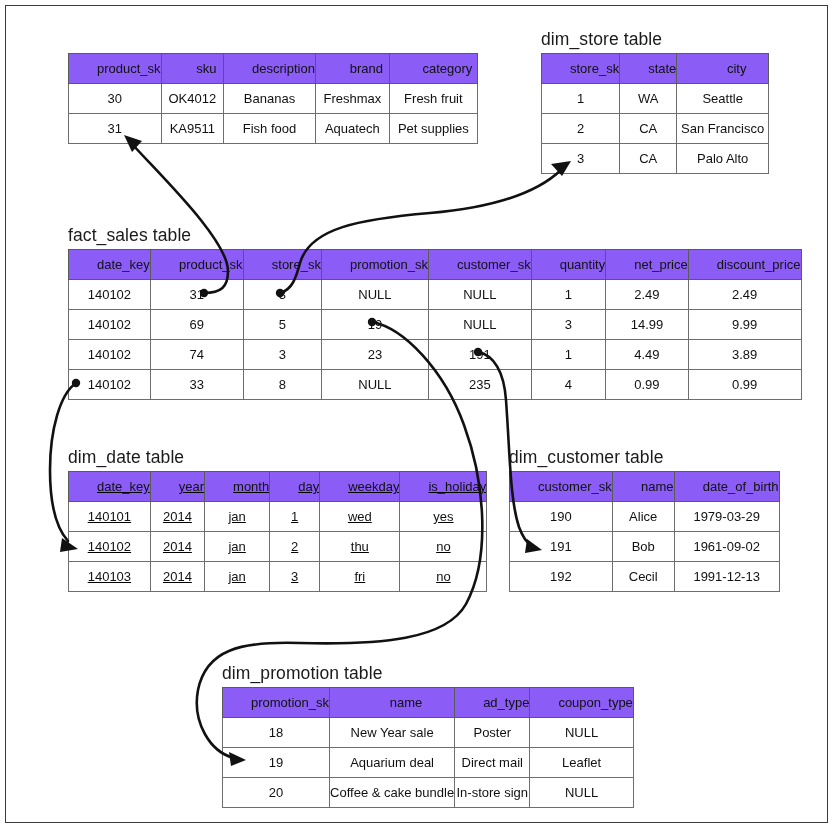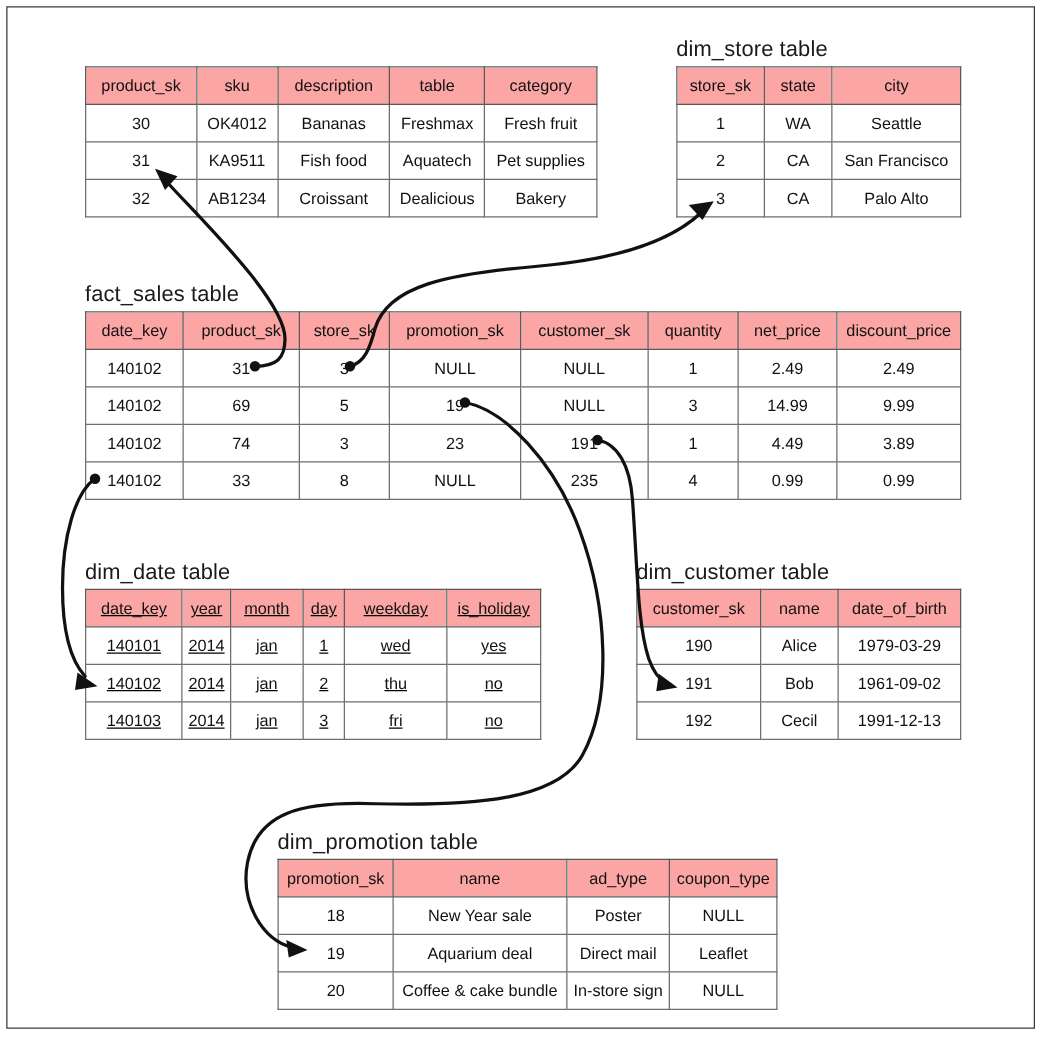--- a/index.html
+++ b/index.html
@@ -52,23 +52,24 @@
     color: #111111;
     text-align: center;
     font-weight: normal;
     padding: 0;
     height: 29px;
     line-height: 29px;
     white-space: nowrap;
     overflow: hidden;
   }
   table.schema th {
-    background: #fca5a5;
+    background: #8b5cf6;
     border-color: #5a5a5a;
     font-size: 13px;
+    padding-left: 28px;
   }
   table.schema td {
     background: #ffffff;
   }
   #arrow-layer {
     position: absolute;
     left: 0;
     top: 0;
     width: 835px;
     height: 831px;
@@ -100,45 +101,38 @@
           <col style="width:65px">
           <col style="width:90px">
         <col style="width:76px">
           <col style="width:90px">
       </colgroup>
       <thead>
           <tr>
         <th>product_sk</th>
         <th>sku</th>
         <th>description</th>
-        <th>table</th>
+        <th>brand</th>
         <th>category</th>
       </tr>
         </thead>
       <tbody>
         <tr>
           <td>30</td>
           <td>OK4012</td>
           <td>Bananas</td>
           <td>Freshmax</td>
           <td>Fresh fruit</td>
         </tr>
         <tr>
           <td>31</td>
           <td>KA9511</td>
           <td>Fish food</td>
           <td>Aquatech</td>
           <td>Pet supplies</td>
-        </tr>
-        <tr>
-          <td>32</td>
-          <td>AB1234</td>
-          <td>Croissant</td>
-          <td>Dealicious</td>
-          <td>Bakery</td>
         </tr>
       </tbody>
     </table>
   </div>
 
   <div class="table-block" style="left:541px; top:53px; width:228px;">
     <div class="table-caption">dim_store table</div>
     <table class="schema">
       <colgroup>
         <col style="width:70px">

